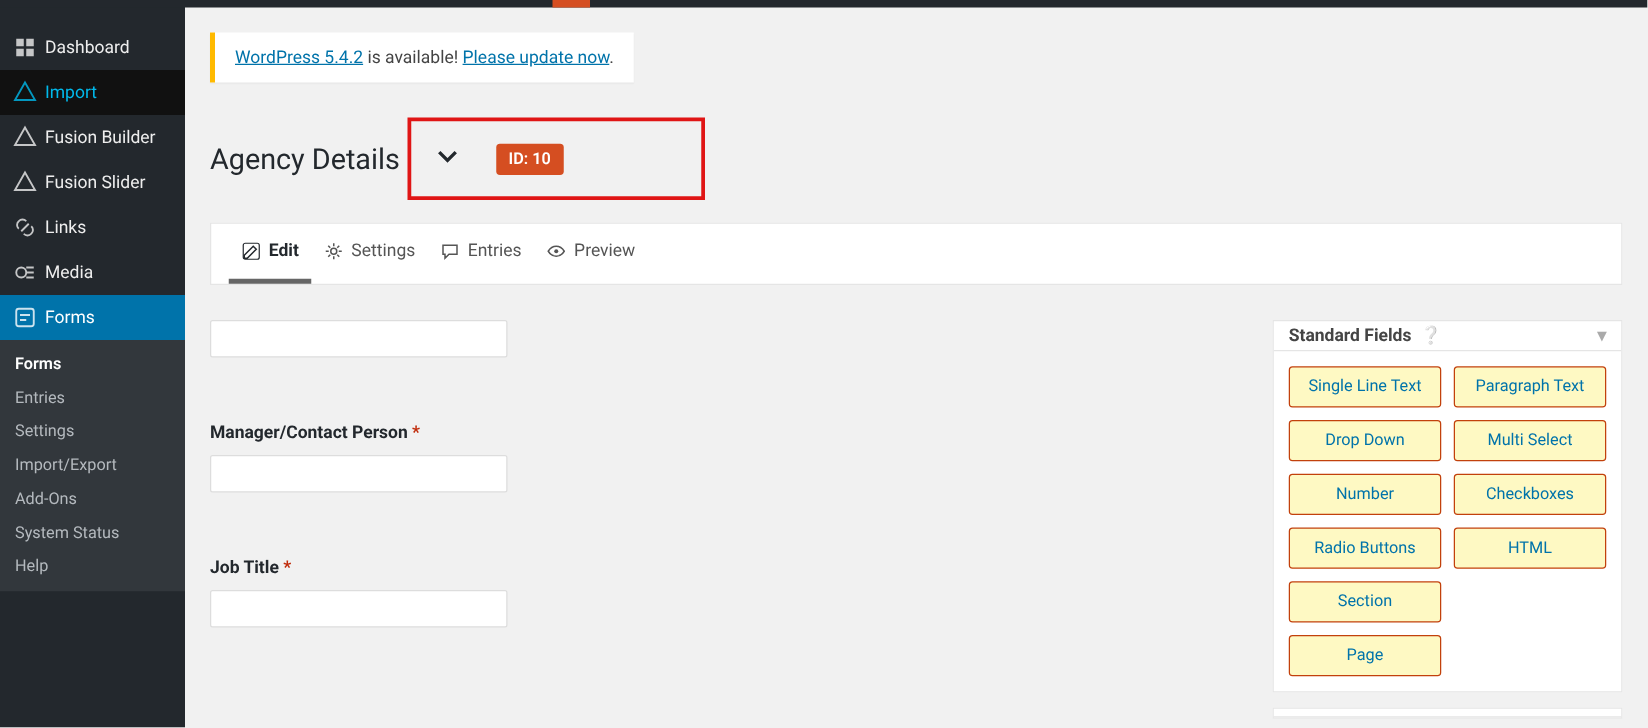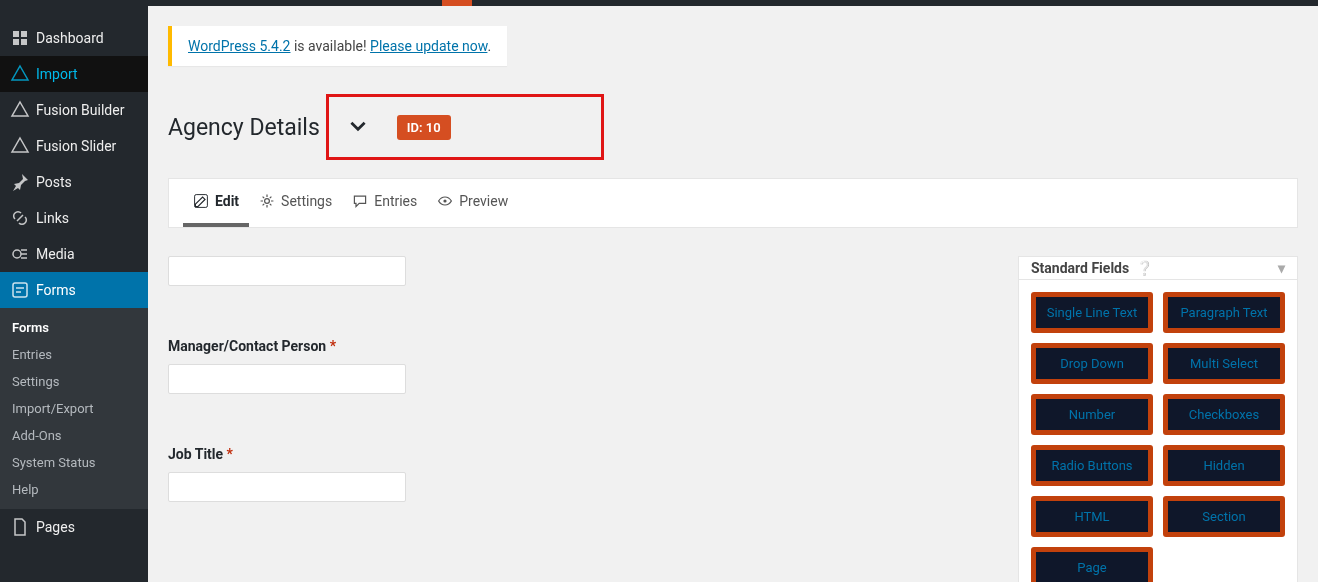--- a/index.html
+++ b/index.html
@@ -25,21 +25,21 @@
     .submenu-item.subactive { color: #fff; font-weight: 600; }
     
     
     .main { flex: 1; background: #f1f1f1; padding: 0 20px 20px 20px; position: relative; margin-top: 6px; overflow: hidden; }
     
     .notice { margin-top: 20px; background: #fff; border-left: 4px solid #ffba00; box-shadow: 0 1px 1px rgba(0,0,0,.04); padding: 12px 16px; display: inline-block; font-size: 14px; }
     .notice a { color: #0073aa; text-decoration: underline; }
     
     .heading-row { display: flex; align-items: center; margin-top: 28px; margin-bottom: 18px; }
     .page-title { font-size: 23px; font-weight: 400; color: #23282d; }
-    .heading-box { border: 3px solid #e01515; padding: 8px 18px; margin-left: 6px; display: flex; align-items: center; gap: 28px; width: 278px; height: 66px; }
+    .heading-box { border: 3px solid #e01515; padding: 8px 18px; margin-left: 6px; display: flex; align-items: center; gap: 28px; width: 238px; height: 66px; }
     .chev { width: 22px; height: 22px; }
     .id-badge { background: #d54e21; color: #fff; padding: 5px 10px; border-radius: 3px; font-size: 13px; font-weight: 600; }
     
     .tab-bar { background: #fff; border: 1px solid #e5e5e5; display: flex; align-items: center; padding: 0 14px; }
     .tab { padding: 14px 10px; display: flex; align-items: center; gap: 6px; cursor: pointer; font-size: 14px; color: #555; border-bottom: 4px solid transparent; }
     .tab.tab-active { font-weight: 700; border-bottom-color: #666; color: #23282d; }
     .tab-icon { width: 16px; height: 16px; fill: currentColor; }
     
     .form-area { display: flex; gap: 20px; margin-top: 28px; }
     .form-left { flex: 1; max-width: 820px; }
@@ -47,21 +47,21 @@
     .field-label { font-weight: 700; font-size: 14px; color: #23282d; margin-bottom: 10px; display: block; }
     .req { color: #c02b0a; }
     .field-input { width: 238px; height: 30px; border: 1px solid #ddd; background: #fff; border-radius: 2px; padding: 4px 8px; }
     
     .panel-right { width: 280px; margin-left: auto; }
     .panel { border: 1px solid #e5e5e5; background: #fff; margin-bottom: 12px; }
     .panel-head { padding: 3px 12px; font-weight: 700; font-size: 14px; border-bottom: 1px solid #e5e5e5; display: flex; align-items: center; justify-content: space-between; }
     .panel-head .help { color: #999; margin-left: 4px; font-weight: normal; }
     .panel-head .caret { color: #aaa; }
     .panel-body { padding: 12px; display: grid; grid-template-columns: 1fr 1fr; gap: 10px; }
-    .field-btn { border: 5px solid #c2410c; background: #0f172a; color: #0073aa; border-radius: 3px; text-align: center; padding: 8px 0; font-size: 13px; cursor: pointer; }
+    .field-btn { border: 1px solid #c2410c; background: #fef9c3; color: #0073aa; border-radius: 3px; text-align: center; padding: 8px 0; font-size: 13px; cursor: pointer; }
     .field-btn.single { grid-column: 1 / 2; }
   </style>
 </head>
 <body>
 
 <div class="page">
   <div class="topbar">
     <div class="topbar-orange"></div>
   </div>
 
@@ -90,28 +90,20 @@
         </span>
       <span>Fusion Builder</span>
     </div>
     <div class="sidebar-item">
       <span class="sidebar-icon">
           <svg viewBox="0 0 20 20">
             <path d="M10 2l8 14H2z" fill="none" stroke="currentColor" stroke-width="1.5"></path>
           </svg>
         </span>
       <span>Fusion Slider</span>
-    </div>
-    <div class="sidebar-item">
-      <span class="sidebar-icon">
-          <svg viewBox="0 0 20 20">
-            <path d="M12 2l6 6-3 1-4 4-1 5-2-2-5 3 3-5-2-2 5-1 4-4z"></path>
-          </svg>
-        </span>
-      <span>Posts</span>
     </div>
     <div class="sidebar-item">
       <span class="sidebar-icon">
           <svg viewBox="0 0 20 20">
             <path d="M7 13l6-6M5 11a4 4 0 010-6 4 4 0 016 0M15 9a4 4 0 010 6 4 4 0 01-6 0" fill="none" stroke="currentColor" stroke-width="1.5"></path>
           </svg>
         </span>
       <span>Links</span>
     </div>
     <div class="sidebar-item">
@@ -133,28 +125,20 @@
       <span>Forms</span>
     </div>
     <div class="submenu">
       <div class="submenu-item subactive">Forms</div>
       <div class="submenu-item">Entries</div>
       <div class="submenu-item">Settings</div>
       <div class="submenu-item">Import/Export</div>
       <div class="submenu-item">Add-Ons</div>
       <div class="submenu-item">System Status</div>
       <div class="submenu-item">Help</div>
-    </div>
-    <div class="sidebar-item">
-      <span class="sidebar-icon">
-          <svg viewBox="0 0 20 20">
-            <path d="M5 2h7l3 3v13H5z" fill="none" stroke="currentColor" stroke-width="1.5"></path>
-          </svg>
-        </span>
-      <span>Pages</span>
     </div>
   </div>
 
   <div class="main">
     <div class="notice">
       <a href="#">WordPress 5.4.2</a><span> is available! </span><a href="#">Please update now</a><span>.</span>
     </div>
 
     <div class="heading-row">
       <h1 class="page-title">Agency Details</h1>
@@ -218,21 +202,20 @@
             <span class="caret">▾</span>
           </div>
           <div class="panel-body">
             <div class="field-btn">Single Line Text</div>
             <div class="field-btn">Paragraph Text</div>
             <div class="field-btn">Drop Down</div>
             <div class="field-btn">Multi Select</div>
             <div class="field-btn">Number</div>
             <div class="field-btn">Checkboxes</div>
             <div class="field-btn">Radio Buttons</div>
-            <div class="field-btn">Hidden</div>
             <div class="field-btn">HTML</div>
             <div class="field-btn">Section</div>
             <div class="field-btn single">Page</div>
           </div>
         </div>
         <div class="panel">
           <div class="panel-head">
             
             
           </div>

